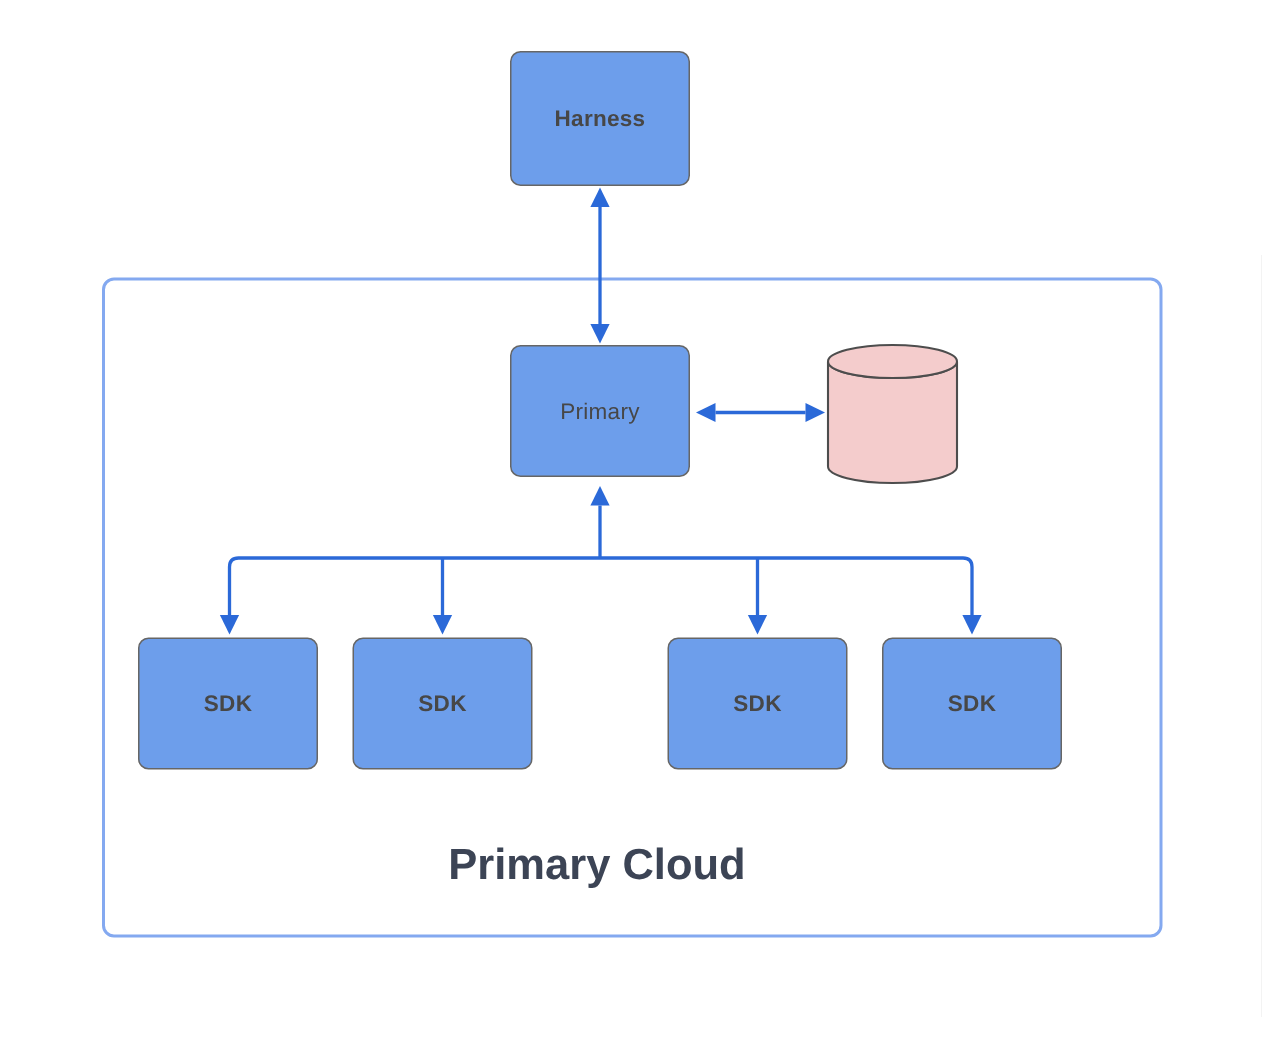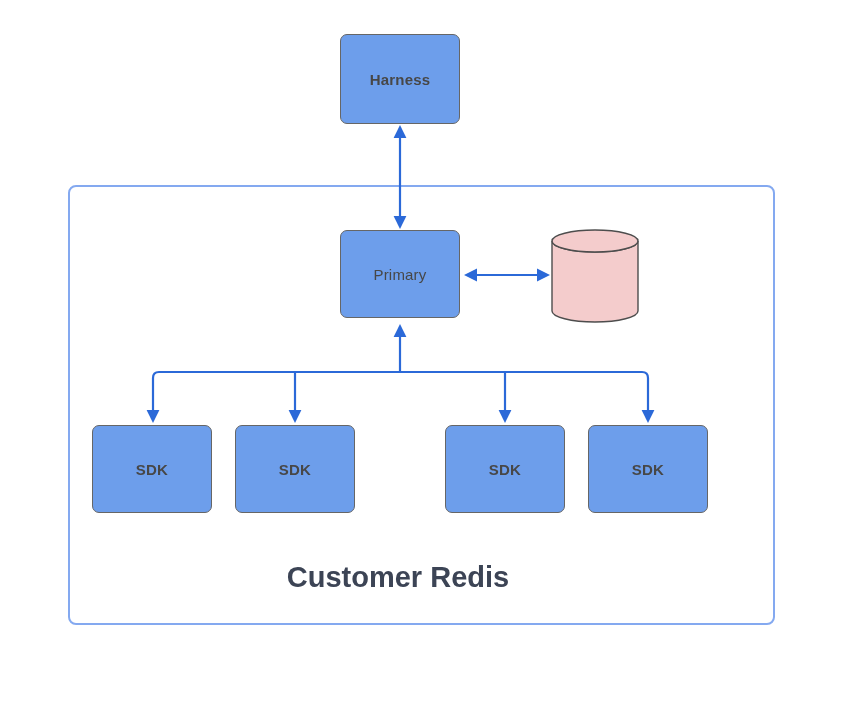--- a/index.html
+++ b/index.html
@@ -75,21 +75,21 @@
     z-index:2;
   }
 </style>
 </head>
 <body>
 
 <div class="stage">
 
   <div class="boundary"></div>
 
-  <div class="cloud-title">Customer Redis</div>
+  <div class="cloud-title">Primary Cloud</div>
 
   <svg class="edges" viewBox="0 0 841 703" xmlns="http://www.w3.org/2000/svg">
 
     <path class="el" d="M400 138 V216"></path>
     <polygon class="eh" points="400,125 393.6,138 406.4,138"></polygon>
     <polygon class="eh" points="400,229 393.6,216 406.4,216"></polygon>
 
     <path class="el" d="M477 275 H537"></path>
     <polygon class="eh" points="464,275 477,268.6 477,281.4"></polygon>
     <polygon class="eh" points="550,275 537,268.6 537,281.4"></polygon>

